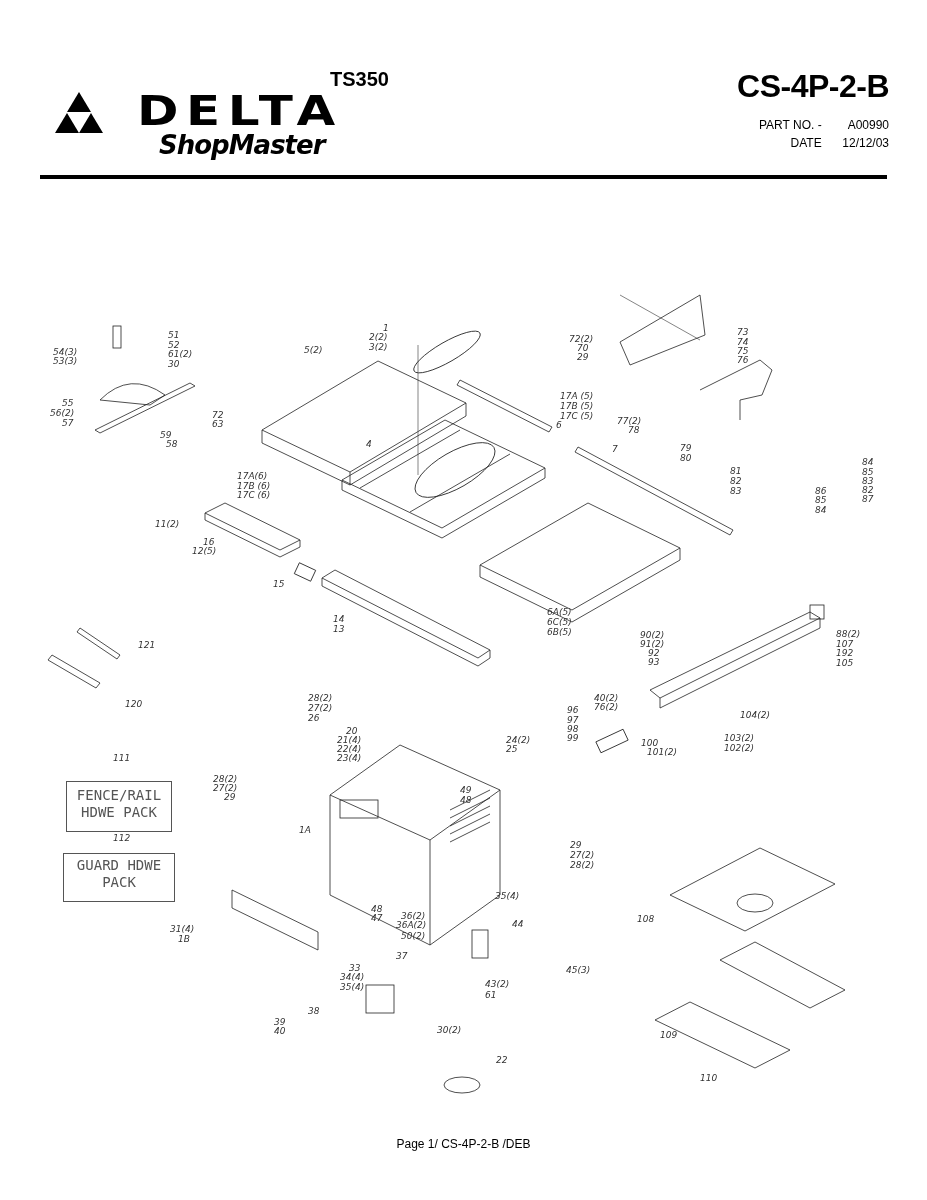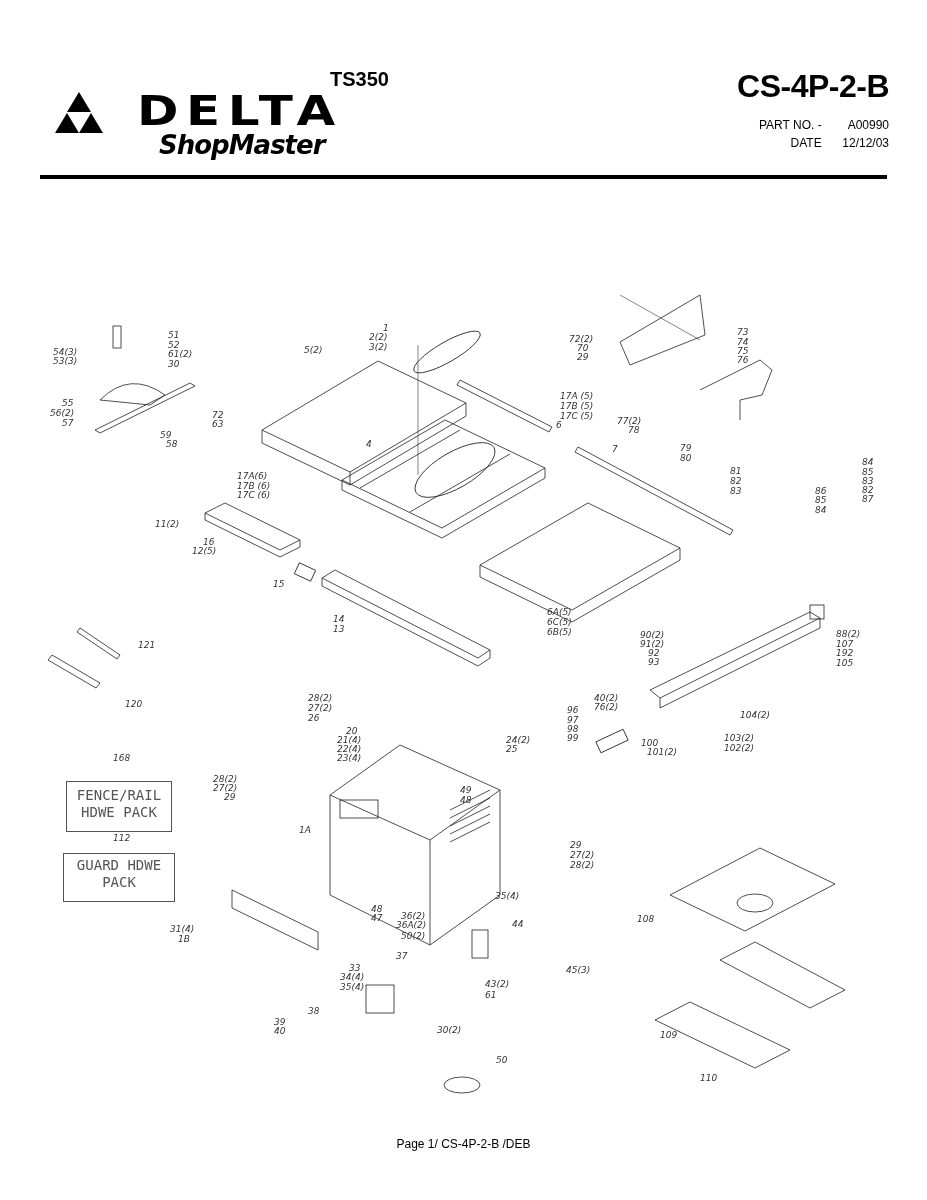--- a/index.html
+++ b/index.html
@@ -233,25 +233,25 @@
     <div style="position: absolute; left: 349px; top: 963px; font-family: &quot;DejaVu Sans&quot;, sans-serif; font-style: italic; font-size: 9px; color: rgb(51, 51, 51); white-space: nowrap;">33</div>
     <div style="position: absolute; left: 340px; top: 972px; font-family: &quot;DejaVu Sans&quot;, sans-serif; font-style: italic; font-size: 9px; color: rgb(51, 51, 51); white-space: nowrap;">34(4)</div>
     <div style="position: absolute; left: 340px; top: 982px; font-family: &quot;DejaVu Sans&quot;, sans-serif; font-style: italic; font-size: 9px; color: rgb(51, 51, 51); white-space: nowrap;">35(4)</div>
     <div style="position: absolute; left: 485px; top: 979px; font-family: &quot;DejaVu Sans&quot;, sans-serif; font-style: italic; font-size: 9px; color: rgb(51, 51, 51); white-space: nowrap;">43(2)</div>
     <div style="position: absolute; left: 485px; top: 990px; font-family: &quot;DejaVu Sans&quot;, sans-serif; font-style: italic; font-size: 9px; color: rgb(51, 51, 51); white-space: nowrap;">61</div>
     <div style="position: absolute; left: 566px; top: 965px; font-family: &quot;DejaVu Sans&quot;, sans-serif; font-style: italic; font-size: 9px; color: rgb(51, 51, 51); white-space: nowrap;">45(3)</div>
     <div style="position: absolute; left: 308px; top: 1006px; font-family: &quot;DejaVu Sans&quot;, sans-serif; font-style: italic; font-size: 9px; color: rgb(51, 51, 51); white-space: nowrap;">38</div>
     <div style="position: absolute; left: 274px; top: 1017px; font-family: &quot;DejaVu Sans&quot;, sans-serif; font-style: italic; font-size: 9px; color: rgb(51, 51, 51); white-space: nowrap;">39</div>
     <div style="position: absolute; left: 274px; top: 1026px; font-family: &quot;DejaVu Sans&quot;, sans-serif; font-style: italic; font-size: 9px; color: rgb(51, 51, 51); white-space: nowrap;">40</div>
     <div style="position: absolute; left: 437px; top: 1025px; font-family: &quot;DejaVu Sans&quot;, sans-serif; font-style: italic; font-size: 9px; color: rgb(51, 51, 51); white-space: nowrap;">30(2)</div>
-    <div style="position: absolute; left: 496px; top: 1055px; font-family: &quot;DejaVu Sans&quot;, sans-serif; font-style: italic; font-size: 9px; color: rgb(51, 51, 51); white-space: nowrap;">50</div>
+    <div style="position: absolute; left: 496px; top: 1055px; font-family: &quot;DejaVu Sans&quot;, sans-serif; font-style: italic; font-size: 9px; color: rgb(51, 51, 51); white-space: nowrap;">22</div>
     <div style="position: absolute; left: 637px; top: 914px; font-family: &quot;DejaVu Sans&quot;, sans-serif; font-style: italic; font-size: 9px; color: rgb(51, 51, 51); white-space: nowrap;">108</div>
     <div style="position: absolute; left: 660px; top: 1030px; font-family: &quot;DejaVu Sans&quot;, sans-serif; font-style: italic; font-size: 9px; color: rgb(51, 51, 51); white-space: nowrap;">109</div>
     <div style="position: absolute; left: 700px; top: 1073px; font-family: &quot;DejaVu Sans&quot;, sans-serif; font-style: italic; font-size: 9px; color: rgb(51, 51, 51); white-space: nowrap;">110</div>
-    <div style="position: absolute; left: 113px; top: 753px; font-family: &quot;DejaVu Sans&quot;, sans-serif; font-style: italic; font-size: 9px; color: rgb(51, 51, 51); white-space: nowrap;">168</div>
+    <div style="position: absolute; left: 113px; top: 753px; font-family: &quot;DejaVu Sans&quot;, sans-serif; font-style: italic; font-size: 9px; color: rgb(51, 51, 51); white-space: nowrap;">111</div>
     <div style="position: absolute; left: 113px; top: 833px; font-family: &quot;DejaVu Sans&quot;, sans-serif; font-style: italic; font-size: 9px; color: rgb(51, 51, 51); white-space: nowrap;">112</div>
   </div>
 
 <div class="box" style="left:66px;top:781px;width:104px;height:44px;padding-top:5px;">
   <div>FENCE/RAIL</div>
   <div>HDWE PACK</div>
 </div>
 <div class="box" style="left:63px;top:853px;width:110px;height:44px;padding-top:3px;">
   <div>GUARD HDWE</div>
   <div>PACK</div>

